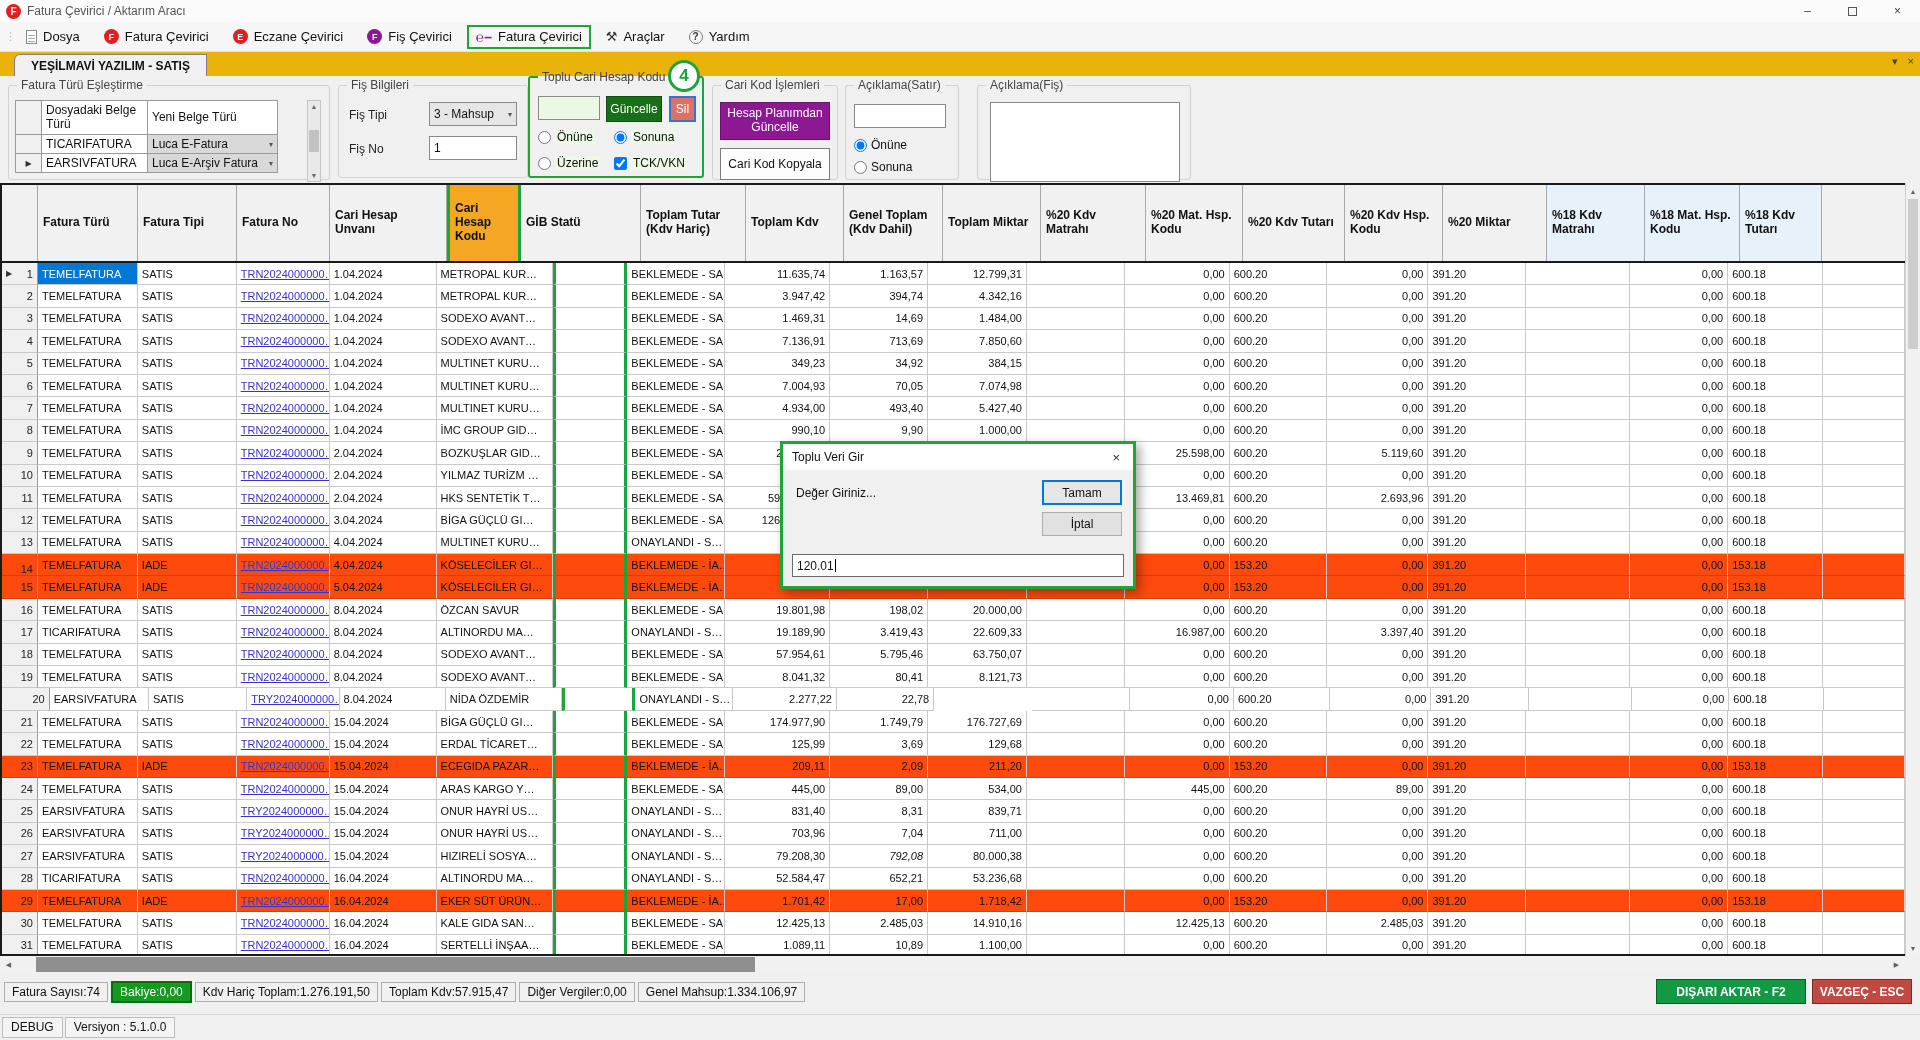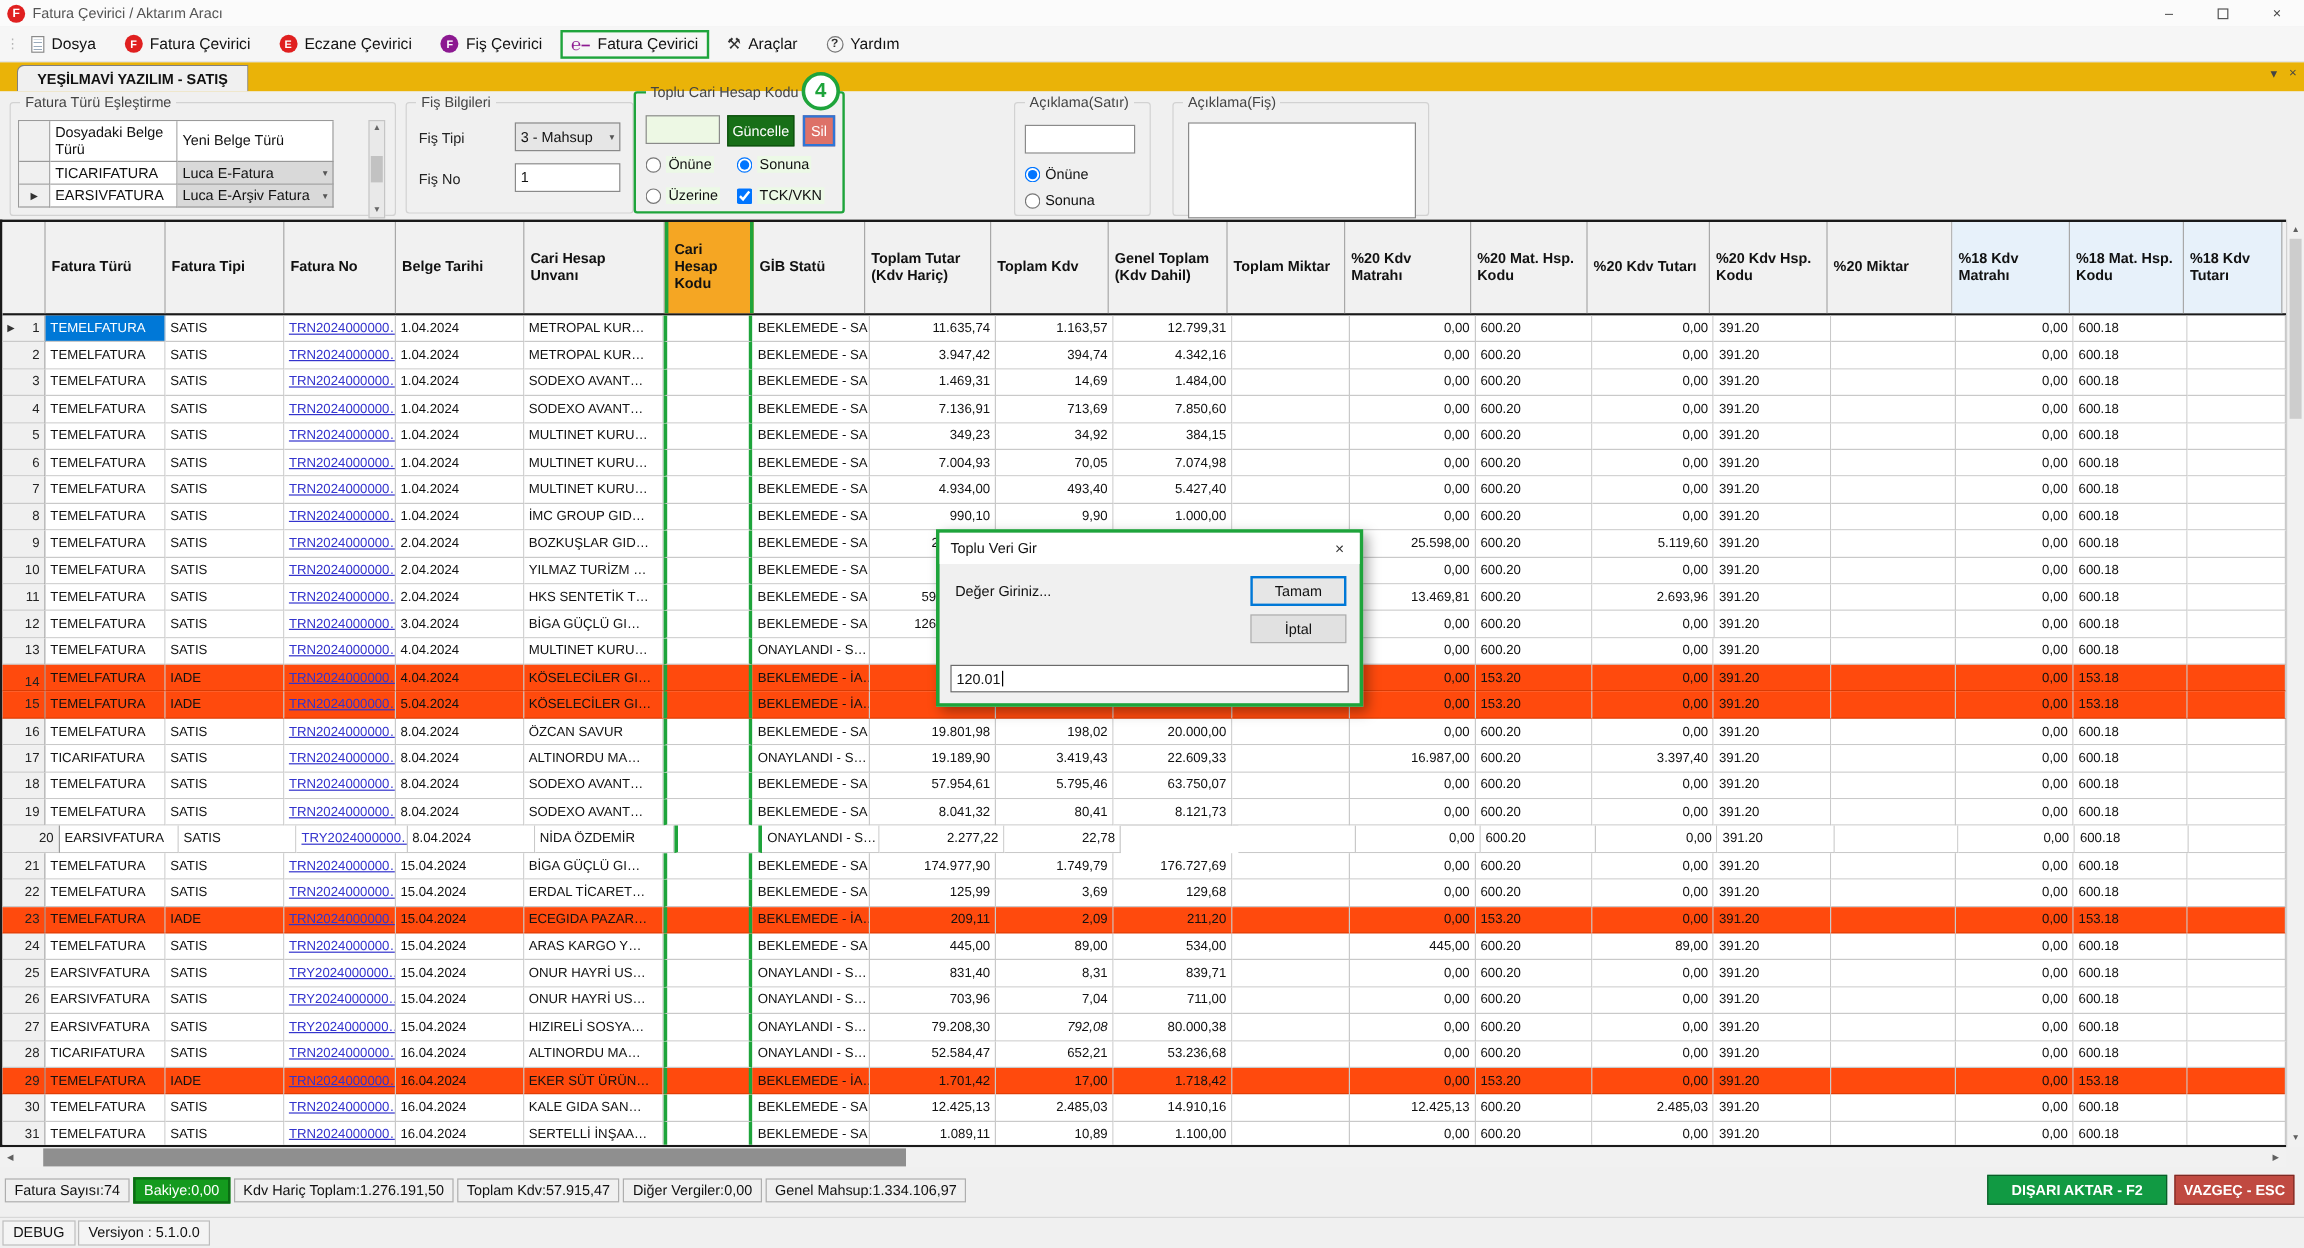--- a/index.html
+++ b/index.html
@@ -247,20 +247,25 @@
     <div class="optrow" style="left:8px;top:72px;">
       <input type="radio" name="tpos" style="">
       <span class="lgreen">Üzerine</span>
     </div>
     <div class="optrow" style="left:84px;top:72px;">
       <input type="checkbox" checked="" style="">
       <span class="lgreen">TCK/VKN</span>
     </div>
   </fieldset>
 
+  <fieldset class="fs-cari">
+    <legend>Cari Kod İşlemleri</legend>
+    <div class="btn-purple">Hesap Planımdan Güncelle</div>
+    <div class="btn-white">Cari Kod Kopyala</div>
+  </fieldset>
 
   <fieldset class="fs-acsat">
     <legend>Açıklama(Satır)</legend>
     <div class="tbox" style="left:8px;top:12px;width:92px;"></div>
     <div class="optrow" style="left:8px;top:46px;">
       <input type="radio" name="apos" checked="" style="">
       <span>Önüne</span>
     </div>
     <div class="optrow" style="left:8px;top:68px;">
       <input type="radio" name="apos" style="">
@@ -275,24 +280,23 @@
 </div>
 
 <div class="badge4">4</div>
 
 <div class="grid">
   <div class="ghead" id="ghead">
       <div class="hc c0" style="width: 36px;"></div>
       <div class="hc c1" style="width: 100px;">Fatura Türü</div>
       <div class="hc c2" style="width: 99px;">Fatura Tipi</div>
       <div class="hc c3" style="width: 93px;">Fatura No</div>
-      <div class="hc c4" style="width: 107px;">Belge Tarihi</div>
       <div class="hc c5" style="width: 117px;">Cari Hesap Unvanı</div>
       <div class="hc c6" style="width: 74px;">Cari Hesap Kodu</div>
-      <div class="hc c7" style="width: 93px;">GİB Statü</div>
+      <div class="hc c7" style="width: 120px;">GİB Statü</div>
       <div class="hc c8" style="width: 105px;">Toplam Tutar (Kdv Hariç)</div>
       <div class="hc c9" style="width: 98px;">Toplam Kdv</div>
       <div class="hc c10" style="width: 99px;">Genel Toplam (Kdv Dahil)</div>
       <div class="hc c11" style="width: 98px;">Toplam Miktar</div>
       <div class="hc c12" style="width: 105px;">%20 Kdv Matrahı</div>
       <div class="hc c13" style="width: 97px;">%20 Mat. Hsp. Kodu</div>
       <div class="hc c14" style="width: 102px;">%20 Kdv Tutarı</div>
       <div class="hc c15" style="width: 98px;">%20 Kdv Hsp. Kodu</div>
       <div class="hc c16" style="width: 104px;">%20 Miktar</div>
       <div class="hc c17 blue" style="width: 98px;">%18 Kdv Matrahı</div>

